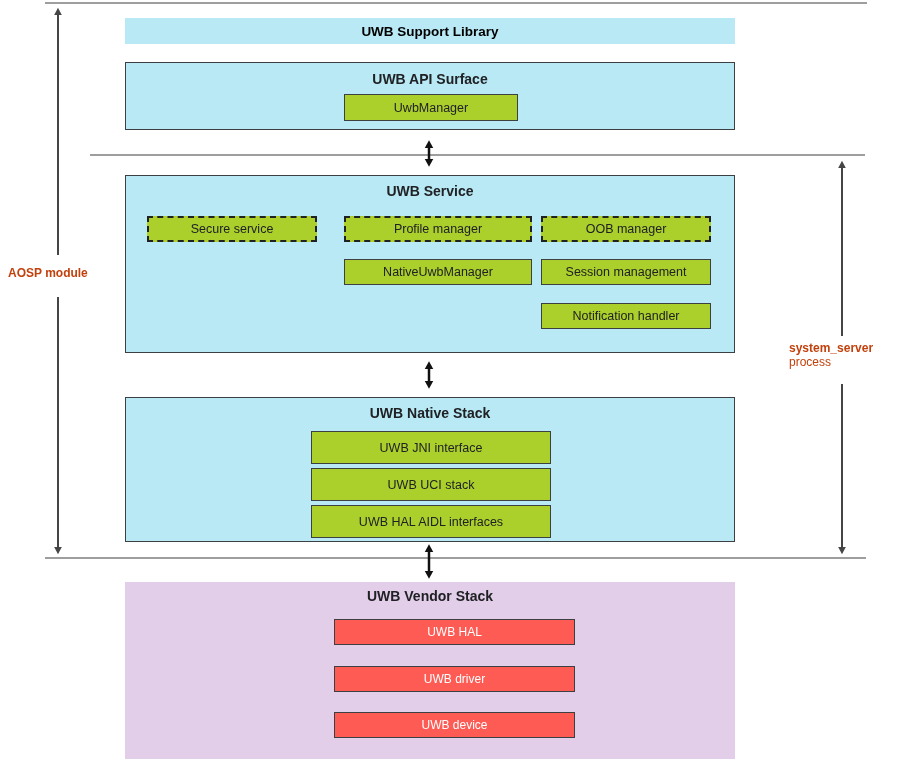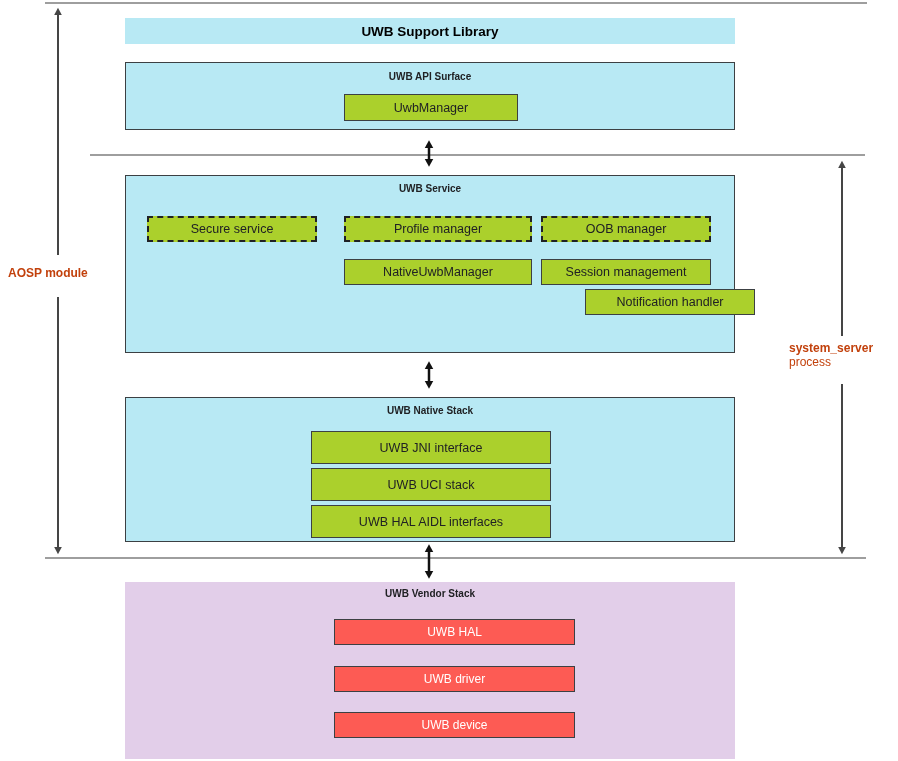--- a/index.html
+++ b/index.html
@@ -8,42 +8,42 @@
   .canvas { position: relative; width: 898px; height: 761px; background: #ffffff; overflow: hidden; }
   .overlay { position: absolute; left: 0; top: 0; }
 
   .sep { stroke: var(--separator, #9e9e9e); stroke-width: 2; }
   .side-line { stroke: var(--side-arrow, #454545); stroke-width: 2; }
   .center-line { stroke: var(--arrow, #111111); stroke-width: 2.5; }
   .vendor-line { stroke: var(--border, #3c4043); stroke-width: 1.6; }
 
   .container-box { position: absolute; left: 125px; width: 610px; background: var(--container, #b8e9f4); }
   .bordered { border: 1.4px solid var(--border, #3c4043); }
-  .box-title { position: absolute; left: 0; right: 0; text-align: center; font-weight: bold; font-size: 10px; color: #202124; }
+  .box-title { position: absolute; left: 0; right: 0; text-align: center; font-weight: bold; font-size: 14px; color: #202124; }
 
   .support-bar { top: 18px; height: 26px; display: flex; align-items: center; justify-content: center; }
   .support-bar .bar-title { font-weight: bold; font-size: 13.5px; color: #000000; }
 
   .api-box { top: 62px; height: 68px; }
   .service-box { top: 175px; height: 178px; }
   .native-box { top: 397px; height: 145px; }
   .vendor-box { top: 582px; height: 177px; background: var(--vendor-container, #e2cee9); }
 
   .chip { position: absolute; display: flex; align-items: center; justify-content: center;
           background: var(--module, #abd02c); border: 1.4px solid var(--border, #3c4043);
           font-size: 12.5px; color: #202124; white-space: nowrap; }
   .chip.dashed { border: 2px dashed #202124; }
   .chip.red { background: var(--vendor-module, #fd5b54); color: #ffffff; font-weight: normal; font-size: 12px; margin-left: 24px; }
 
   .col1 { left: 21px;  width: 170px; height: 26px; }
   .col2 { left: 218px; width: 188px; height: 26px; }
   .col3 { left: 415px; width: 170px; height: 26px; }
   .row-dashed { top: 40px; }
   .row-solid  { top: 83px; }
-  .row-third  { top: 113px; margin-left: 44px; }
+  .row-third  { top: 127px; }
 
   .native-chip { left: 185px; width: 240px; height: 33px; }
   .vendor-chip { left: 185px; width: 241px; height: 26px; }
 
   .side-label { position: absolute; font-weight: bold; font-size: 12px; color: #c2410c; line-height: 1.18; }
   .side-label .normal { font-weight: normal; }
   .label-left  { left: 8px;  top: 266px; }
   .label-right { left: 789px; top: 341px; }
 </style>
 </head>

